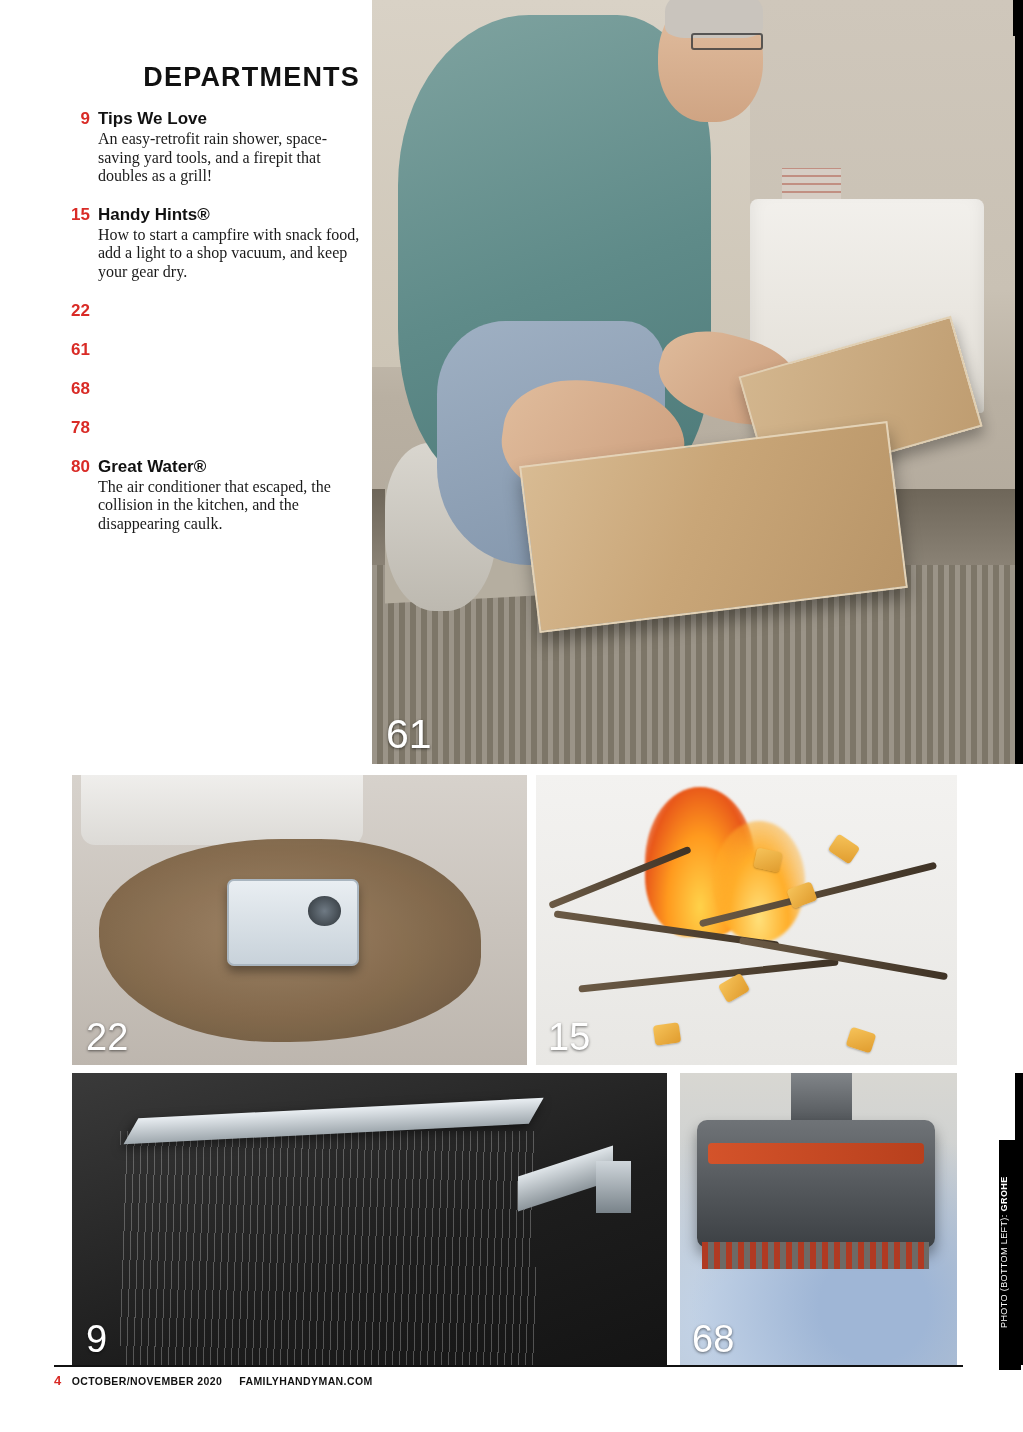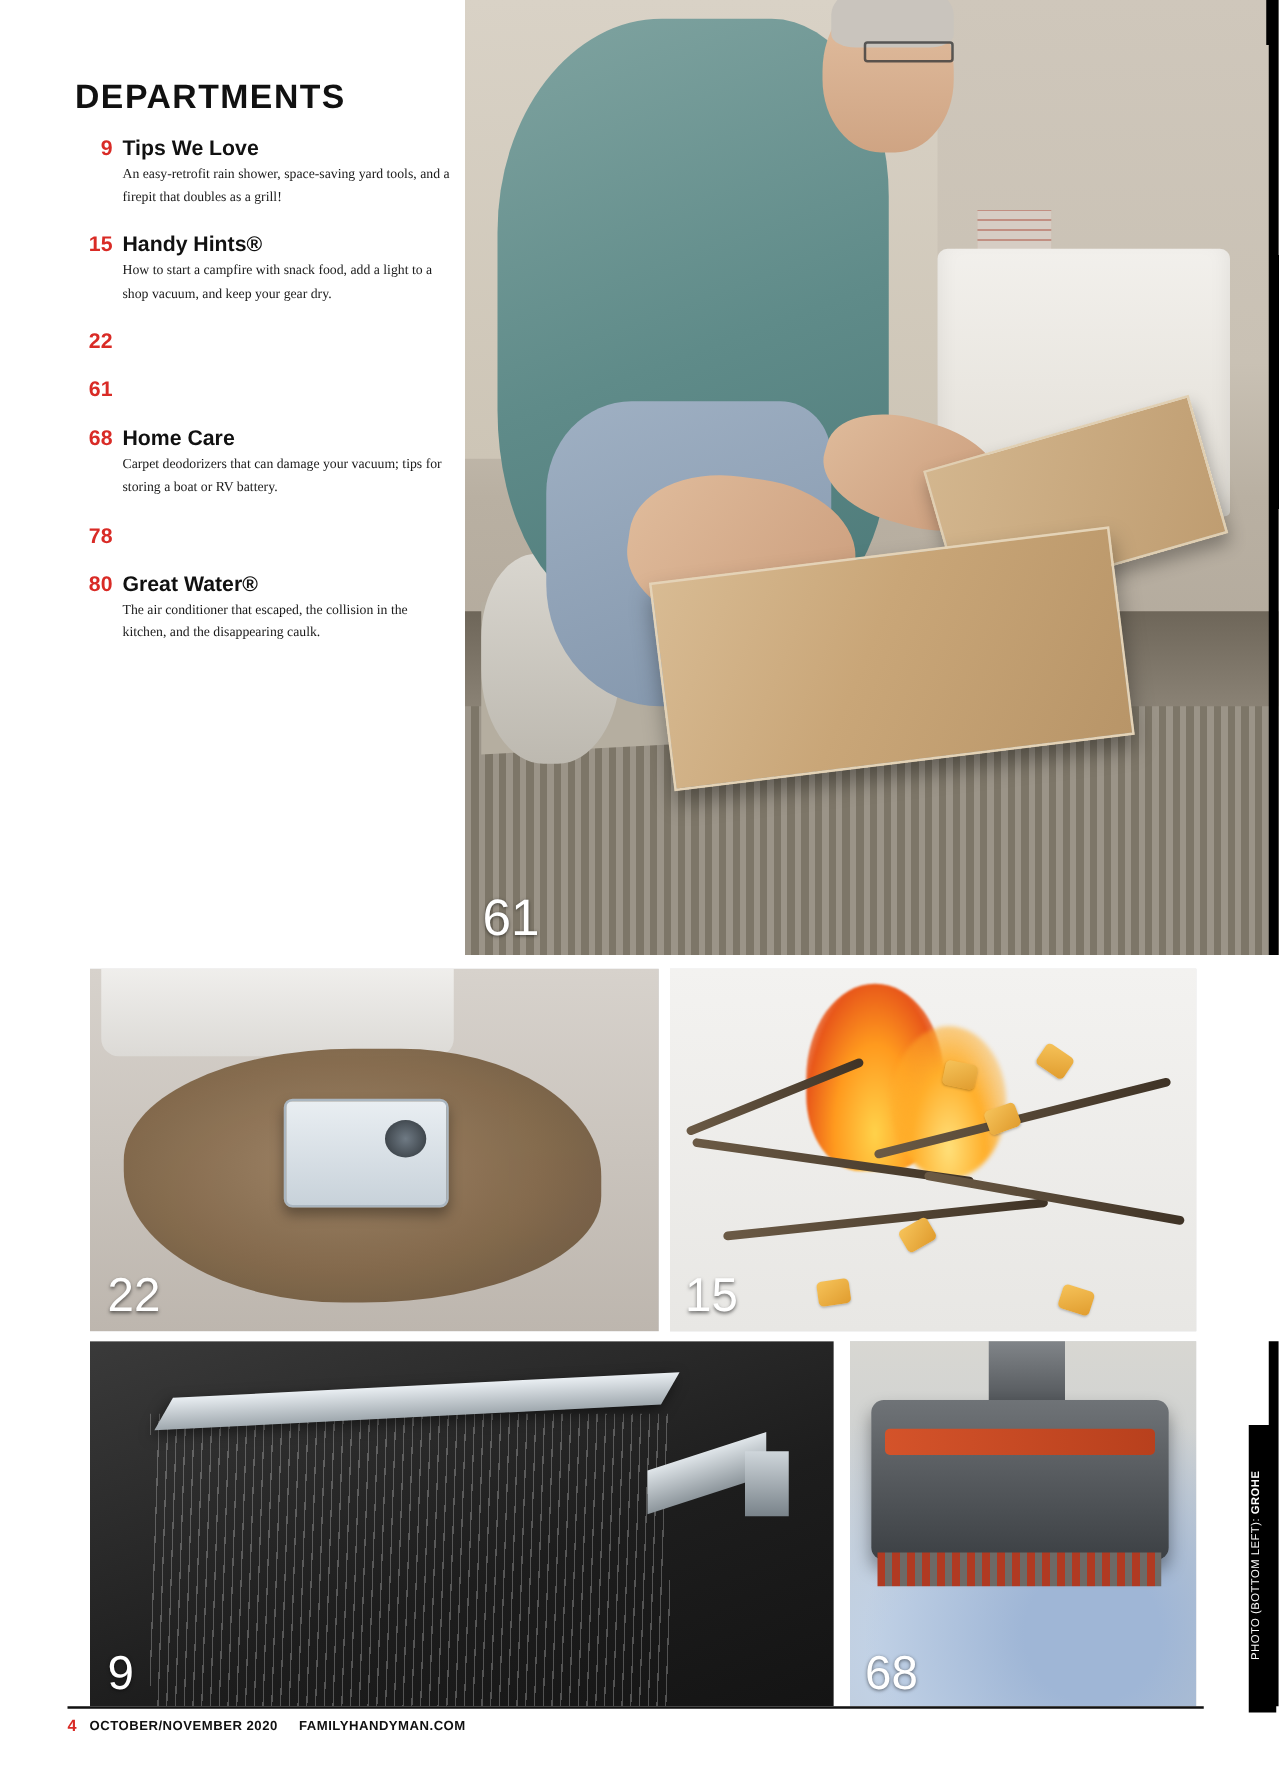--- a/index.html
+++ b/index.html
@@ -18,20 +18,21 @@
     left: 60px; top: 62px;
     width: 300px;
   }
   .dept-title {
     font-family: "Liberation Sans", sans-serif;
     font-weight: 700;
     font-size: 27px;
     letter-spacing: 1.2px;
     color: #111111;
     margin: 0 0 16px 0;
+    text-align: right;
   }
   .dept-item {
     display: flex;
     margin-bottom: 19px;
     align-items: flex-start;
   }
   .dept-num {
     flex: 0 0 38px;
     text-align: right;
     padding-right: 8px;
@@ -45,21 +46,21 @@
   .dept-name {
     font-family: "Liberation Sans", sans-serif;
     font-weight: 700;
     font-size: 17px;
     color: #111111;
     line-height: 20px;
     margin-bottom: 1px;
   }
   .dept-desc {
     font-family: "Liberation Serif", serif;
-    font-size: 11px;
+    font-size: 16px;
     line-height: 18.6px;
     color: #1a1a1a;
   }
 
   
   .photo {
     position: absolute;
     overflow: hidden;
     background: #cfcfcf;
   }
@@ -356,24 +357,20 @@
   <div class="dept-item">
     <div class="dept-num">22</div>
   </div>
 
   <div class="dept-item">
     <div class="dept-num">61</div>
   </div>
 
   <div class="dept-item">
     <div class="dept-num">68</div>
-    <div class="dept-body">
-      <div class="dept-name">Home Care</div>
-      <div class="dept-desc">Carpet deodorizers that can damage your vacuum; tips for storing a boat or RV battery.</div>
-    </div>
   </div>
 
   <div class="dept-item">
     <div class="dept-num">78</div>
   </div>
 
   <div class="dept-item">
     <div class="dept-num">80</div>
     <div class="dept-body">
       <div class="dept-name">Great Water®</div>

